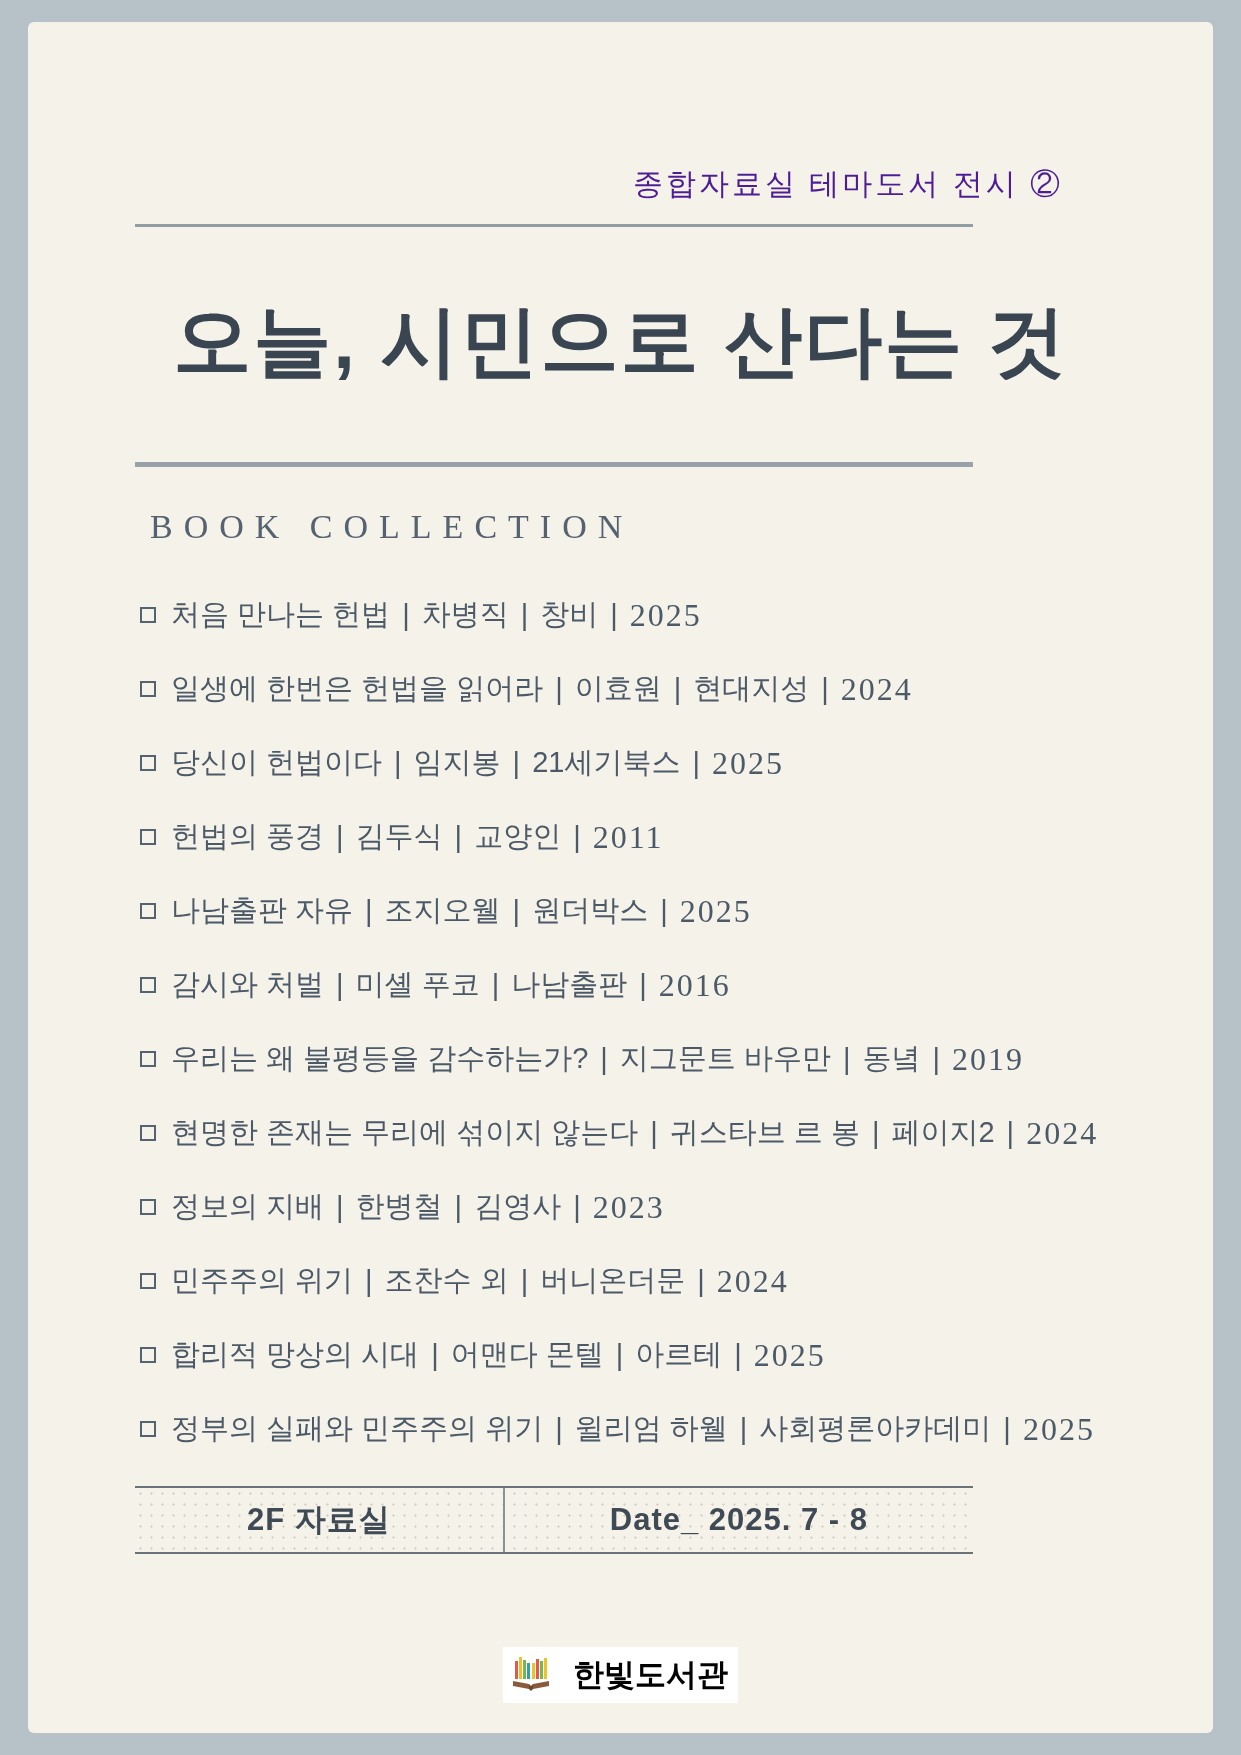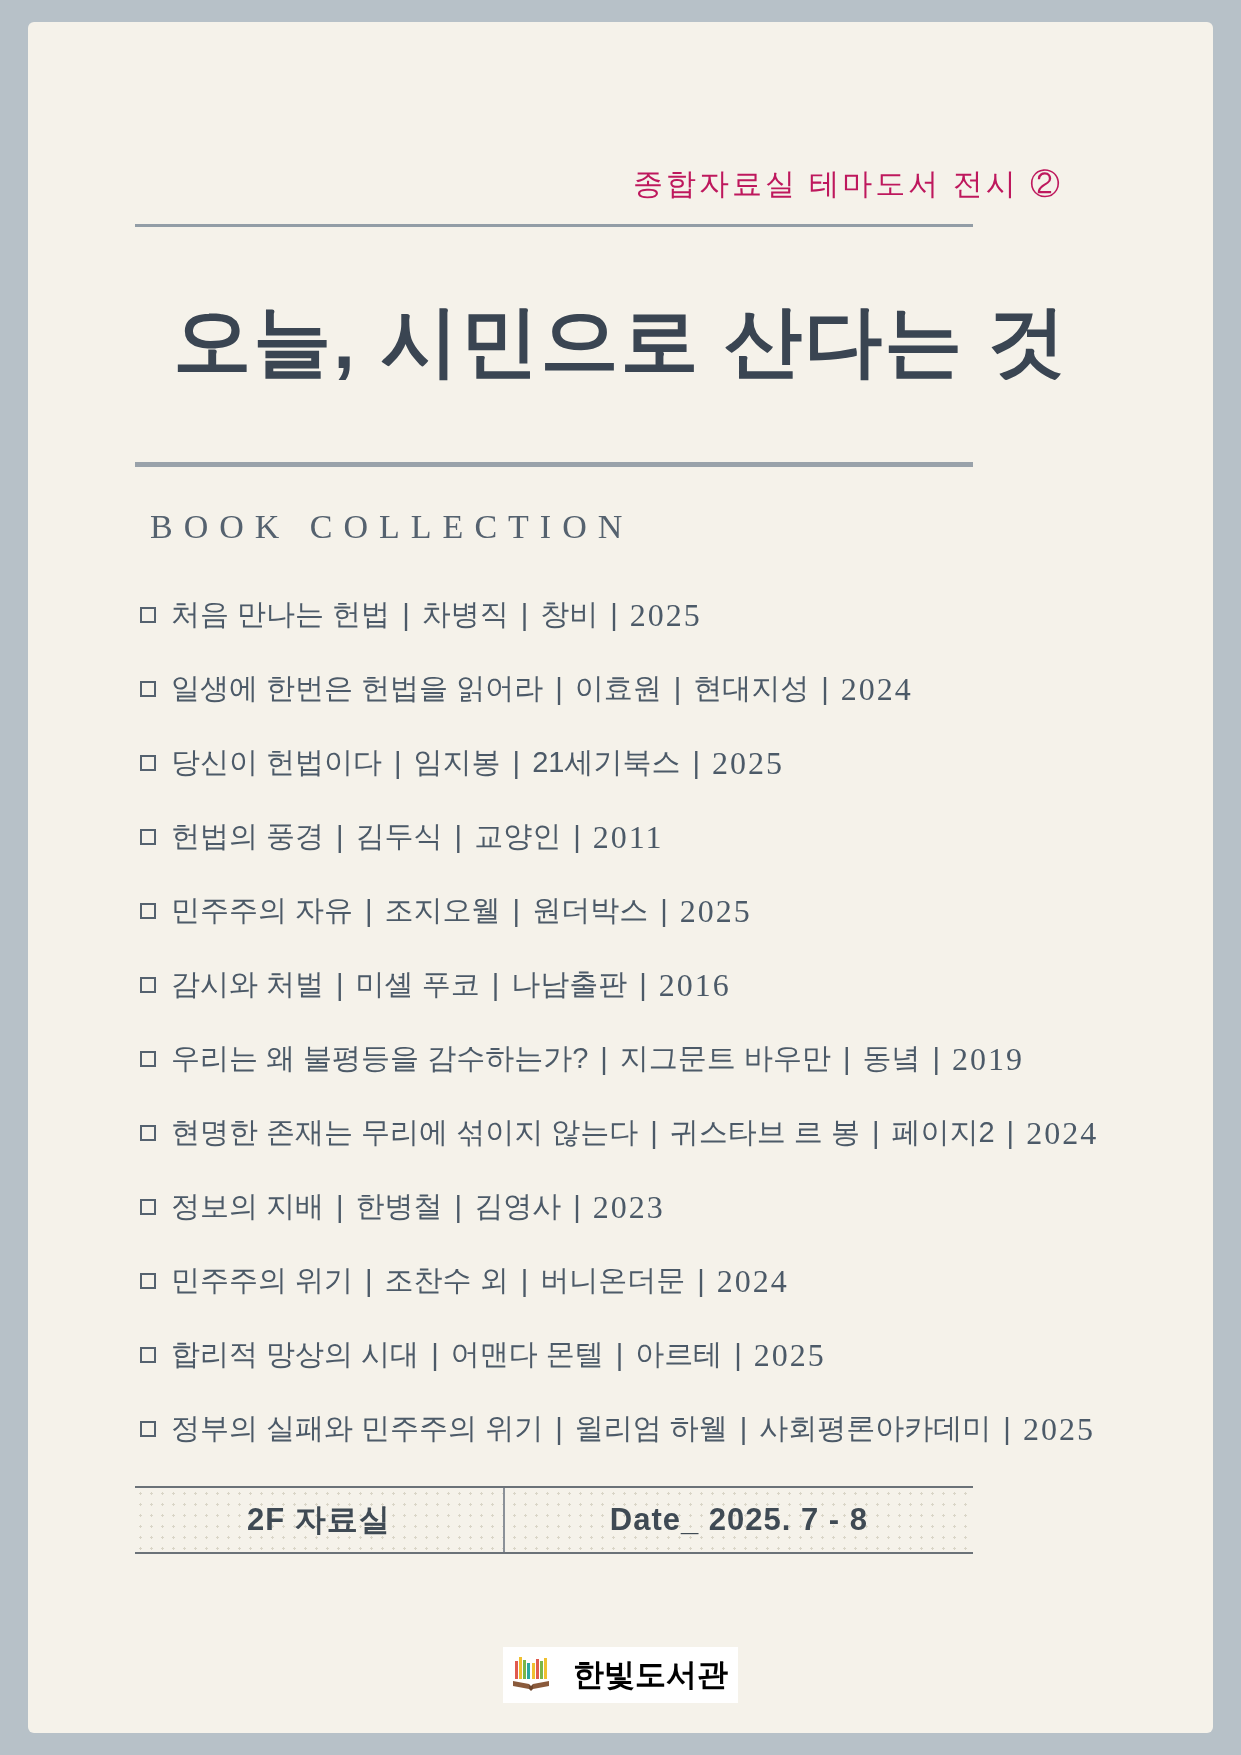--- a/index.html
+++ b/index.html
@@ -19,21 +19,21 @@
     height: 1711px;
     background: #f5f2ea;
     border-radius: 6px;
   }
   .header-line {
     position: absolute;
     right: 150px;
     top: 142px;
     font-size: 30px;
     letter-spacing: 3px;
-    color: #be185d;
+    color: #4c1d95;
   }
   .rule-top {
     position: absolute;
     left: 107px;
     top: 202px;
     width: 838px;
     height: 3px;
     background: #929da6;
   }
   .poster-title {
@@ -193,21 +193,21 @@
     <span class="book-title">헌법의 풍경</span>
     <span class="sep">|</span>
     <span class="book-author">김두식</span>
     <span class="sep">|</span>
     <span class="book-publisher">교양인</span>
     <span class="sep">|</span>
     <span class="book-year">2011</span>
   </div>
       <div class="book-row">
     <span class="checkbox"></span>
-    <span class="book-title">민주주의 자유</span>
+    <span class="book-title">나남출판 자유</span>
     <span class="sep">|</span>
     <span class="book-author">조지오웰</span>
     <span class="sep">|</span>
     <span class="book-publisher">원더박스</span>
     <span class="sep">|</span>
     <span class="book-year">2025</span>
   </div>
       <div class="book-row">
     <span class="checkbox"></span>
     <span class="book-title">감시와 처벌</span>

